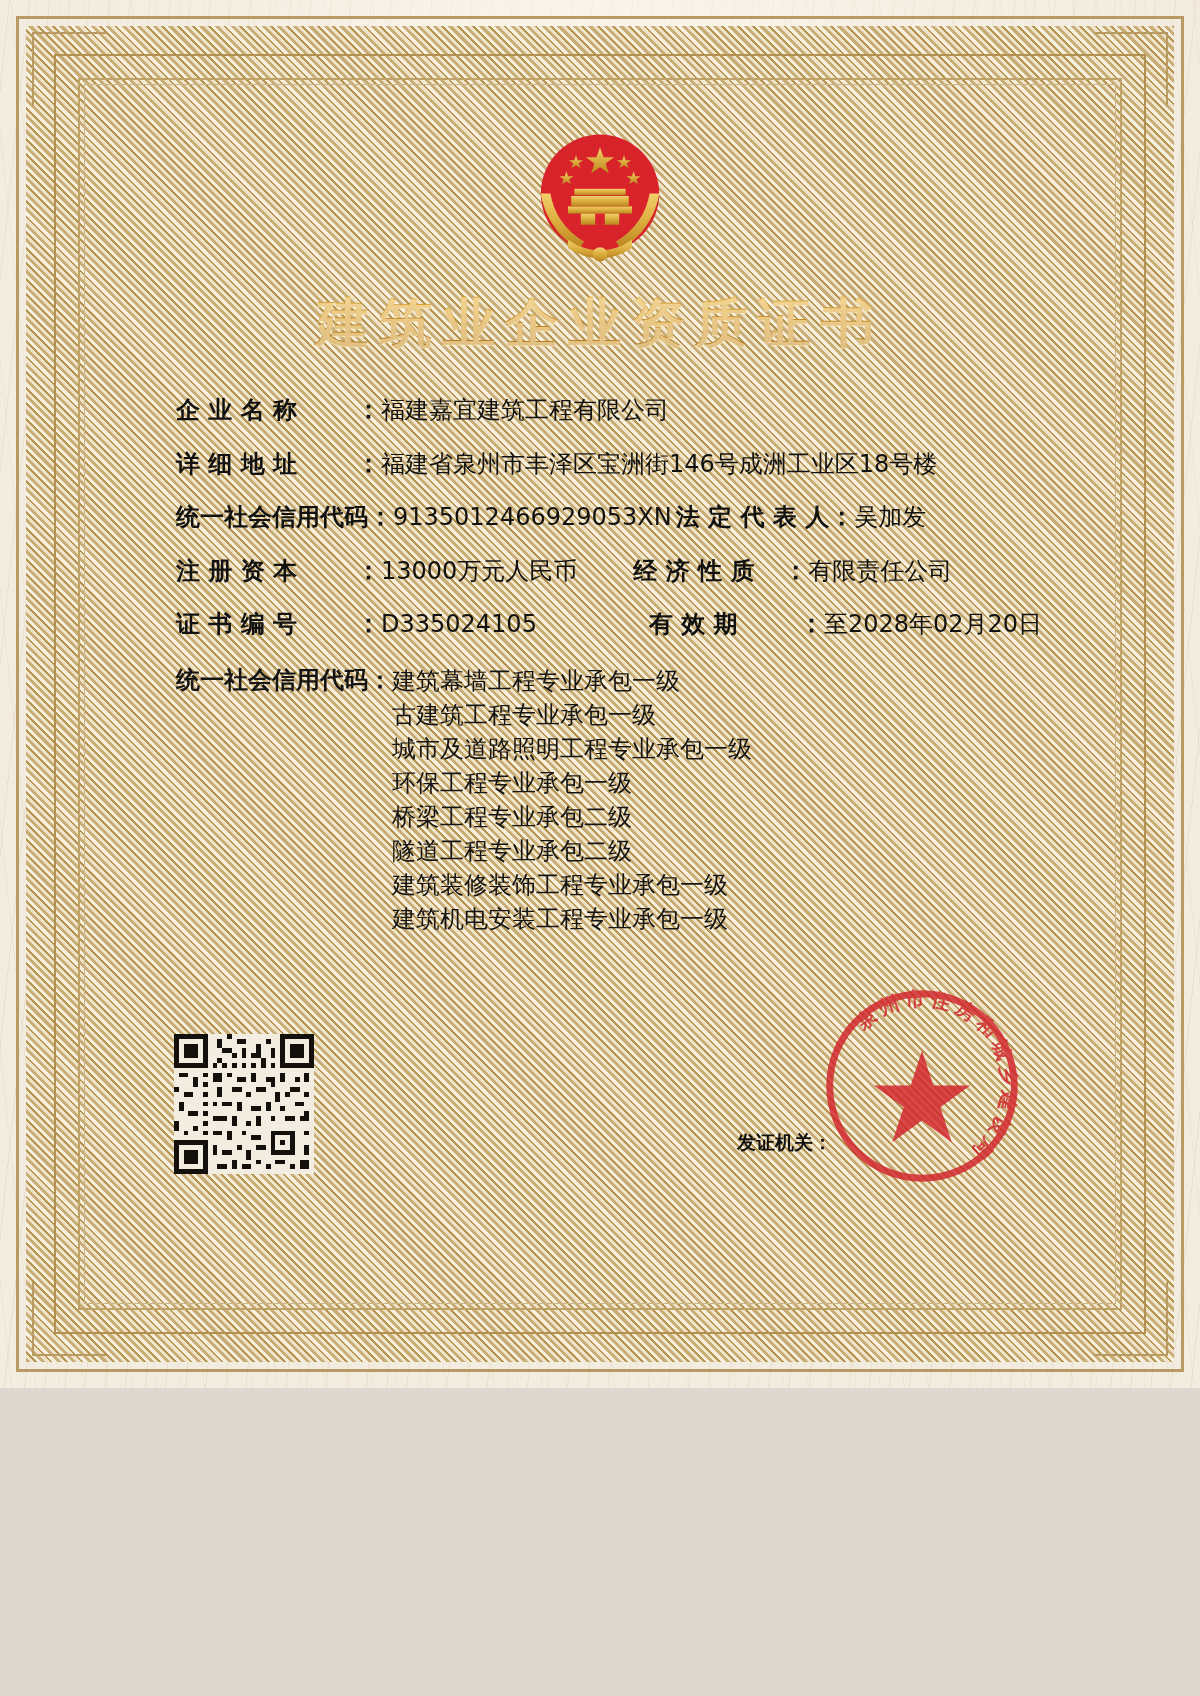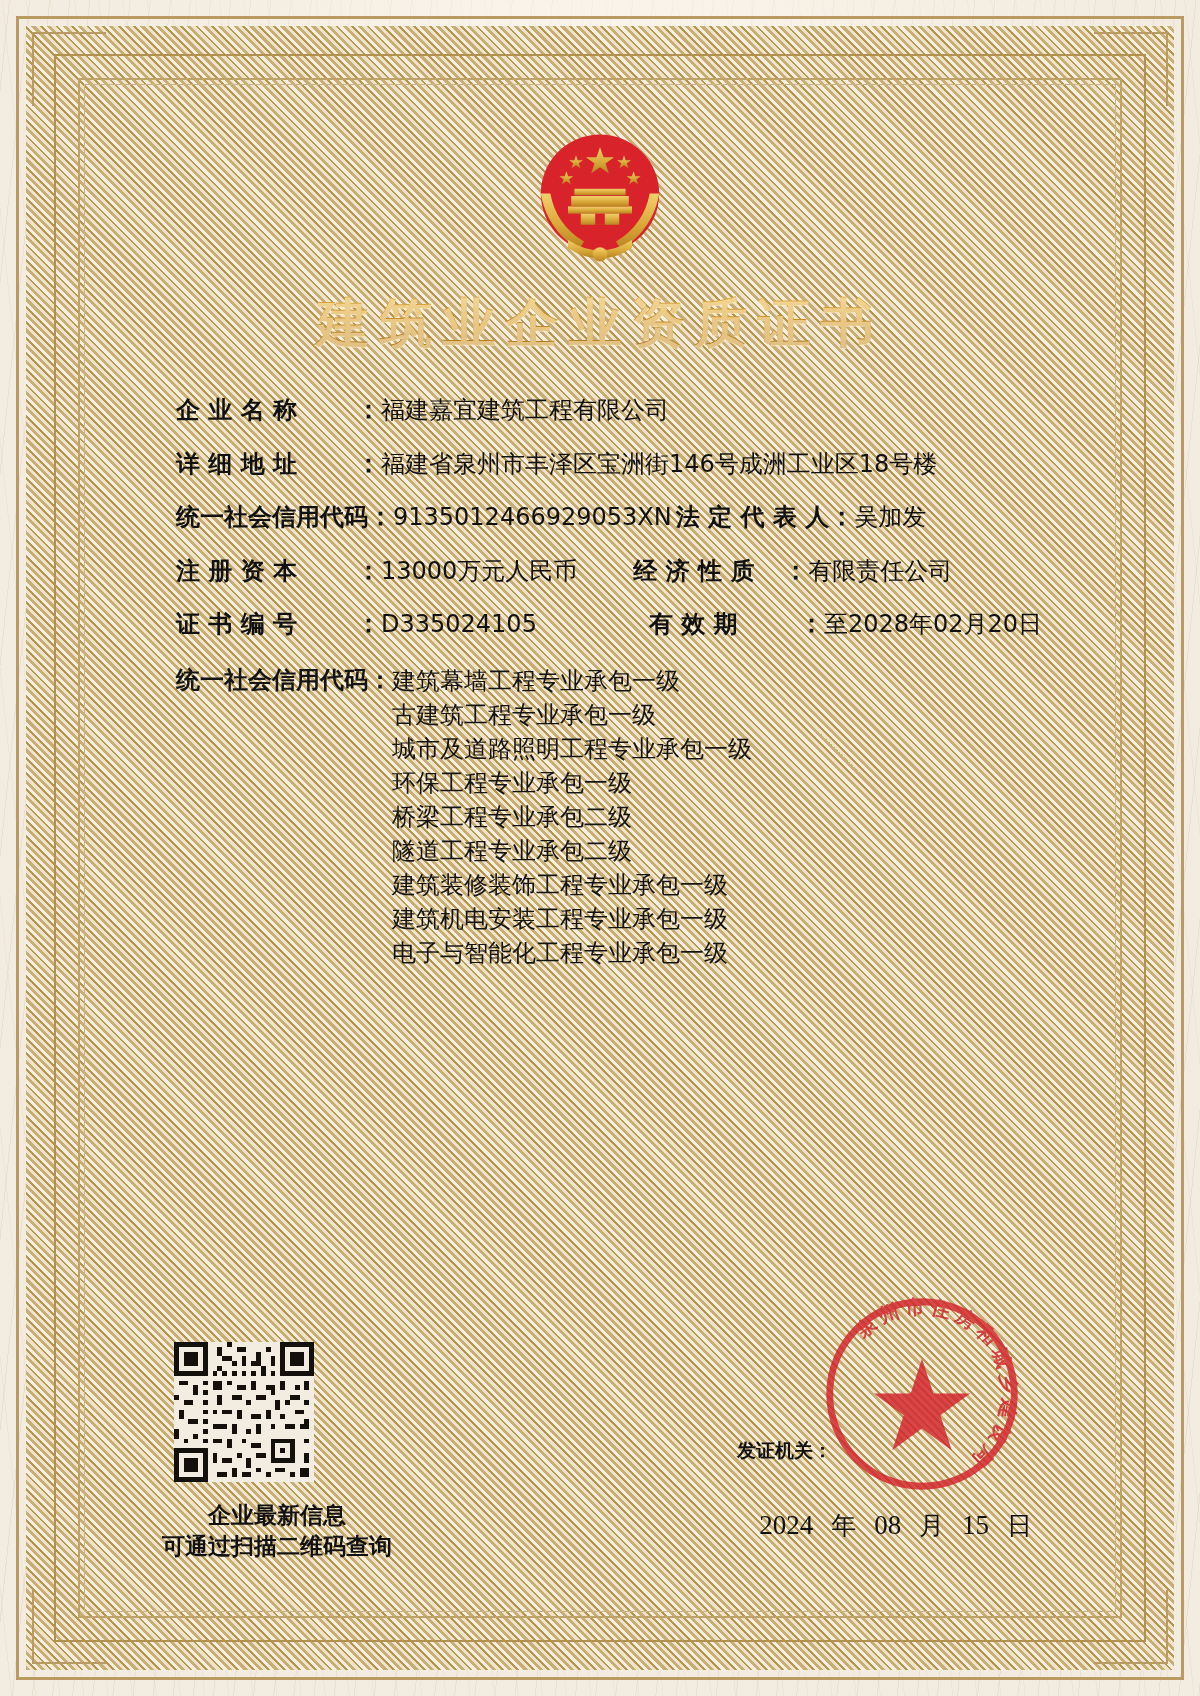--- a/index.html
+++ b/index.html
@@ -11,21 +11,21 @@
     width: 1200px;
     height: 1696px;
     overflow: hidden;
     font-family: "Liberation Serif", "DejaVu Serif", serif;
   }
 
   
   .page {
     position: relative;
     width: 1200px;
-    height: 1696px;
+    height: 1388px;
     background: #f3ece1;
     box-sizing: border-box;
     padding-left: 29px;
   }
 
   
   .wave-bg {
     position: absolute;
     inset: 0;
     background:
@@ -369,21 +369,20 @@
         <span class="qual-label colon">：</span>
         <div class="qual-list">
           <div>建筑幕墙工程专业承包一级</div>
           <div>古建筑工程专业承包一级</div>
           <div>城市及道路照明工程专业承包一级</div>
           <div>环保工程专业承包一级</div>
           <div>桥梁工程专业承包二级</div>
           <div>隧道工程专业承包二级</div>
           <div>建筑装修装饰工程专业承包一级</div>
           <div>建筑机电安装工程专业承包一级</div>
-          <div>电子与智能化工程专业承包一级</div>
         </div>
       </div>
     </div>
 
     <div class="qr">
       <svg viewBox="0 0 29 29" width="140" height="140" shape-rendering="crispEdges" aria-hidden="true">
         <rect width="29" height="29" fill="#f3ece1"></rect>
         <g fill="#14100c">
 
           <rect x="0" y="0" width="7" height="1"></rect>
@@ -495,45 +494,33 @@
           <rect x="24" y="27" width="1" height="1"></rect>
             <rect x="26" y="26" width="2" height="2"></rect>
           <rect x="8" y="17" width="1" height="1"></rect>
             <rect x="20" y="10" width="1" height="1"></rect>
           <rect x="23" y="12" width="1" height="1"></rect>
             <rect x="26" y="17" width="1" height="1"></rect>
         </g>
       </svg>
     </div>
 
-    <div class="qr-note">
-      <div>企业最新信息</div>
-      <div>可通过扫描二维码查询</div>
-    </div>
 
     <div class="issuer">发证机关：</div>
 
     <div class="seal">
       <svg viewBox="0 0 220 220" width="216" height="216" aria-hidden="true">
         <defs>
           <path id="sealArc" d="M 110,110 m -82,0 a 82,82 0 1,1 164,0 a 82,82 0 1,1 -164,0"></path>
         </defs>
         <g opacity="0.82">
           <circle cx="110" cy="110" r="94" fill="none" stroke="#d2232a" stroke-width="7"></circle>
           <polygon fill="#d2232a" points="110,74 121.6,109.6 159,109.6 128.7,131.6 140.3,167.2 110,145.2 79.7,167.2 91.3,131.6 61,109.6 98.4,109.6"></polygon>
           <text font-family="'DejaVu Sans','Liberation Sans',sans-serif" font-size="20" font-weight="bold" fill="#d2232a" letter-spacing="5">
             <textPath href="#sealArc" startOffset="12%">泉州市住房和城乡建设局</textPath>
           </text>
         </g>
       </svg>
     </div>
 
-    <div class="issue-date">
-      <span class="num">2024</span>
-      <span class="cn">年</span>
-      <span class="num">08</span>
-      <span class="cn">月</span>
-      <span class="num">15</span>
-      <span class="cn">日</span>
-    </div>
 
   </div>
 </div>
 
 </body></html>

